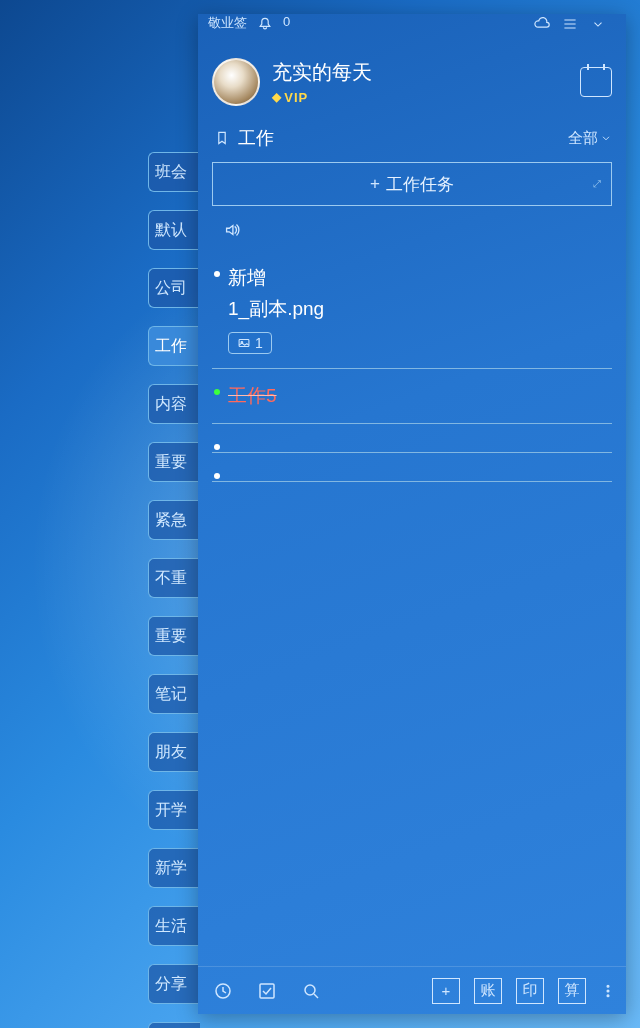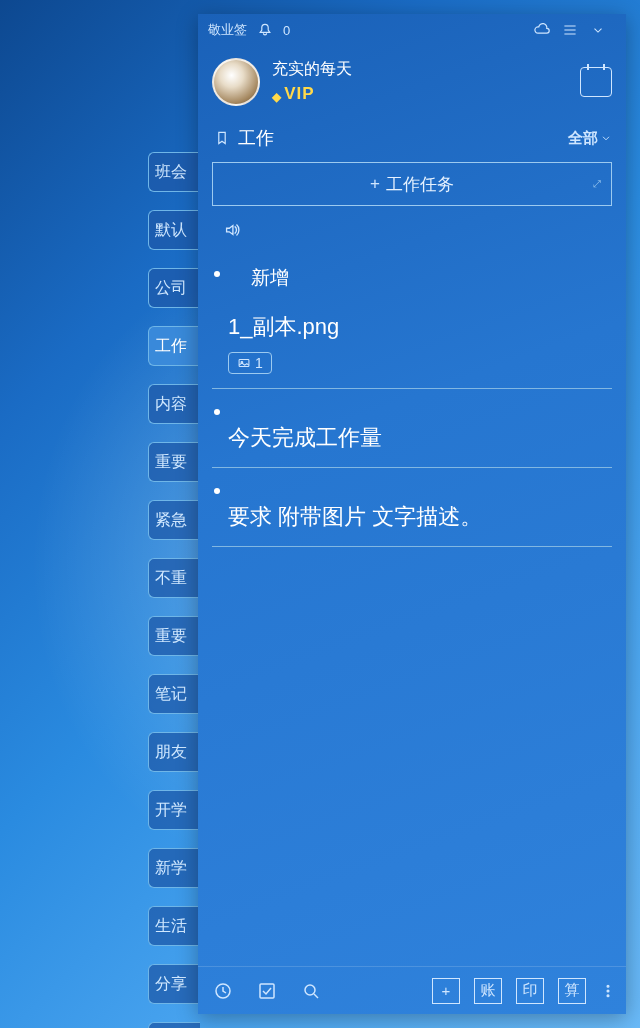--- a/index.html
+++ b/index.html
@@ -40,44 +40,44 @@
   position: absolute;
   left: 198px; top: 14px;
   width: 428px; height: 1000px;
   background: linear-gradient(160deg, #1a61b8 0%, #2676d0 40%, #2f82dc 100%);
   color: #e6f2ff;
   display: flex; flex-direction: column;
   box-shadow: 0 4px 20px rgba(0,0,0,0.3);
 }
 .title-bar {
   height: 32px;
-  display: flex; align-items: center;
+  display: flex; 
   padding: 0 10px;
   font-size: 13px;
   color: #cfe6ff;
 }
 .title-bar .spacer { flex: 1; }
 .title-bar span, .title-bar .icn { margin-right: 8px; }
 .icn { display: inline-flex; align-items: center; justify-content: center; width: 20px; height: 20px; color: #cfe6ff; }
 .profile-row {
   height: 72px;
   display: flex; align-items: center;
   padding: 0 14px;
 }
 .avatar {
   width: 48px; height: 48px; border-radius: 50%;
   background: radial-gradient(circle at 40% 35%, #fff 0%, #e8dcc8 30%, #a58860 70%, #554028 100%);
   border: 2px solid rgba(255,255,255,0.8);
   flex-shrink: 0;
 }
 .profile-text { margin-left: 12px; flex: 1; }
-.username { font-size: 16px; color: #fff; font-weight: 500; }
+.username { font-size: 20px; color: #fff; font-weight: 500; }
 .vip-badge {
-  display: inline-flex; align-items: flex-end;
-  color: #ffd94a; font-size: 17px; font-weight: bold; letter-spacing: 1px;
+  display: inline-flex; align-items: flex-start;
+  color: #ffd94a; font-size: 13px; font-weight: bold; letter-spacing: 1px;
   margin-top: 4px;
 }
 .vip-badge::before { content: "◆"; margin-right: 2px; color: #ffd94a; font-size: 12px; }
 .calendar-icn {
   width: 32px; height: 30px;
   border: 1.5px solid #cfe6ff; border-radius: 4px;
   position: relative; cursor: pointer;
 }
 .calendar-icn::before {
   content: ""; position: absolute; top: -4px; left: 6px; width: 2px; height: 6px; background: #cfe6ff;
@@ -85,21 +85,21 @@
 .calendar-icn::after {
   content: ""; position: absolute; top: -4px; right: 6px; width: 2px; height: 6px; background: #cfe6ff;
 }
 .category-row {
   height: 40px;
   display: flex; align-items: center;
   padding: 0 14px;
   font-size: 18px; color: #fff;
 }
 .category-row .spacer { flex: 1; }
-.filter { font-size: 15px; color: #cfe6ff; display: flex; align-items: center; cursor: pointer; font-weight: bold; }
+.filter { font-size: 15px; color: #cfe6ff; display: flex; align-items: center; cursor: pointer; }
 .add-btn {
   margin: 4px 14px 10px;
   height: 44px;
   border: 1px solid #9ccaf0;
   background: transparent;
   color: #e6f2ff;
   font-size: 17px;
   display: flex; align-items: center; justify-content: center;
   cursor: pointer; position: relative;
 }
@@ -110,24 +110,24 @@
 .note-item {
   border-bottom: 1.5px solid #81b7e2;
   padding: 14px 6px 14px 16px;
   position: relative;
 }
 .note-item::before {
   content: ""; position: absolute; left: 2px; top: 20px;
   width: 6px; height: 6px; border-radius: 50%; background: #fff;
 }
 .note-item.green-dot::before { background: #3cff3c; }
-.note-item .title { font-size: 19px; color: #fff; line-height: 1.4; margin-left: 23px; }
+.note-item .title { font-size: 19px; color: #fff; line-height: 1.4; }
 .note-item .title.red { color: #ff6a5c; }
 .note-item .title.strike { text-decoration: line-through; text-decoration-color: #ffbbb0; }
-.note-item .sub { font-size: 22px; color: #fff; margin-left: 0; margin-top: 20px; }
+.note-item .sub { font-size: 19px; color: #fff; margin-left: 0; margin-top: 4px; }
 .note-item .attach {
   display: inline-flex; align-items: center;
   border: 1px solid #9ccaf0; border-radius: 4px;
   padding: 2px 8px; margin-top: 10px;
   font-size: 14px; color: #cfe6ff;
 }
 .bottom-bar {
   height: 48px;
   border-top: 1px solid rgba(255,255,255,0.15);
   display: flex; align-items: center;
@@ -243,25 +243,26 @@
     </span>
   </div>
 
   <div class="notes" id="notes-list">
 
   <div class="note-item"><div class="title">新增</div><div class="sub">1_副本.png</div><div class="attach"><svg viewBox="0 0 20 20" width="14" height="14" style="margin-right:4px">
             <rect x="3" y="5" width="14" height="10" rx="1"></rect>
             <circle cx="7" cy="9" r="1.2"></circle>
             <path d="M3 13l4-3 4 3 3-2 3 2"></path>
           </svg>1</div></div>
-      <div class="note-item">
-        <div class="sub">今天完成工作量</div>
+      <div class="note-item green-dot">
+        <div class="title red strike">工作5</div>
       </div>
       <div class="note-item">
-        <div class="sub">要求  附带图片 文字描述。</div>
+      </div>
+      <div class="note-item">
       </div>
     </div>
 
   <div class="bottom-bar">
     <span class="bb-btn">
       <svg viewBox="0 0 20 20" width="20" height="20">
           <circle cx="10" cy="10" r="7"></circle>
           <path d="M10 6v4l3 2"></path>
         </svg>
     </span>

